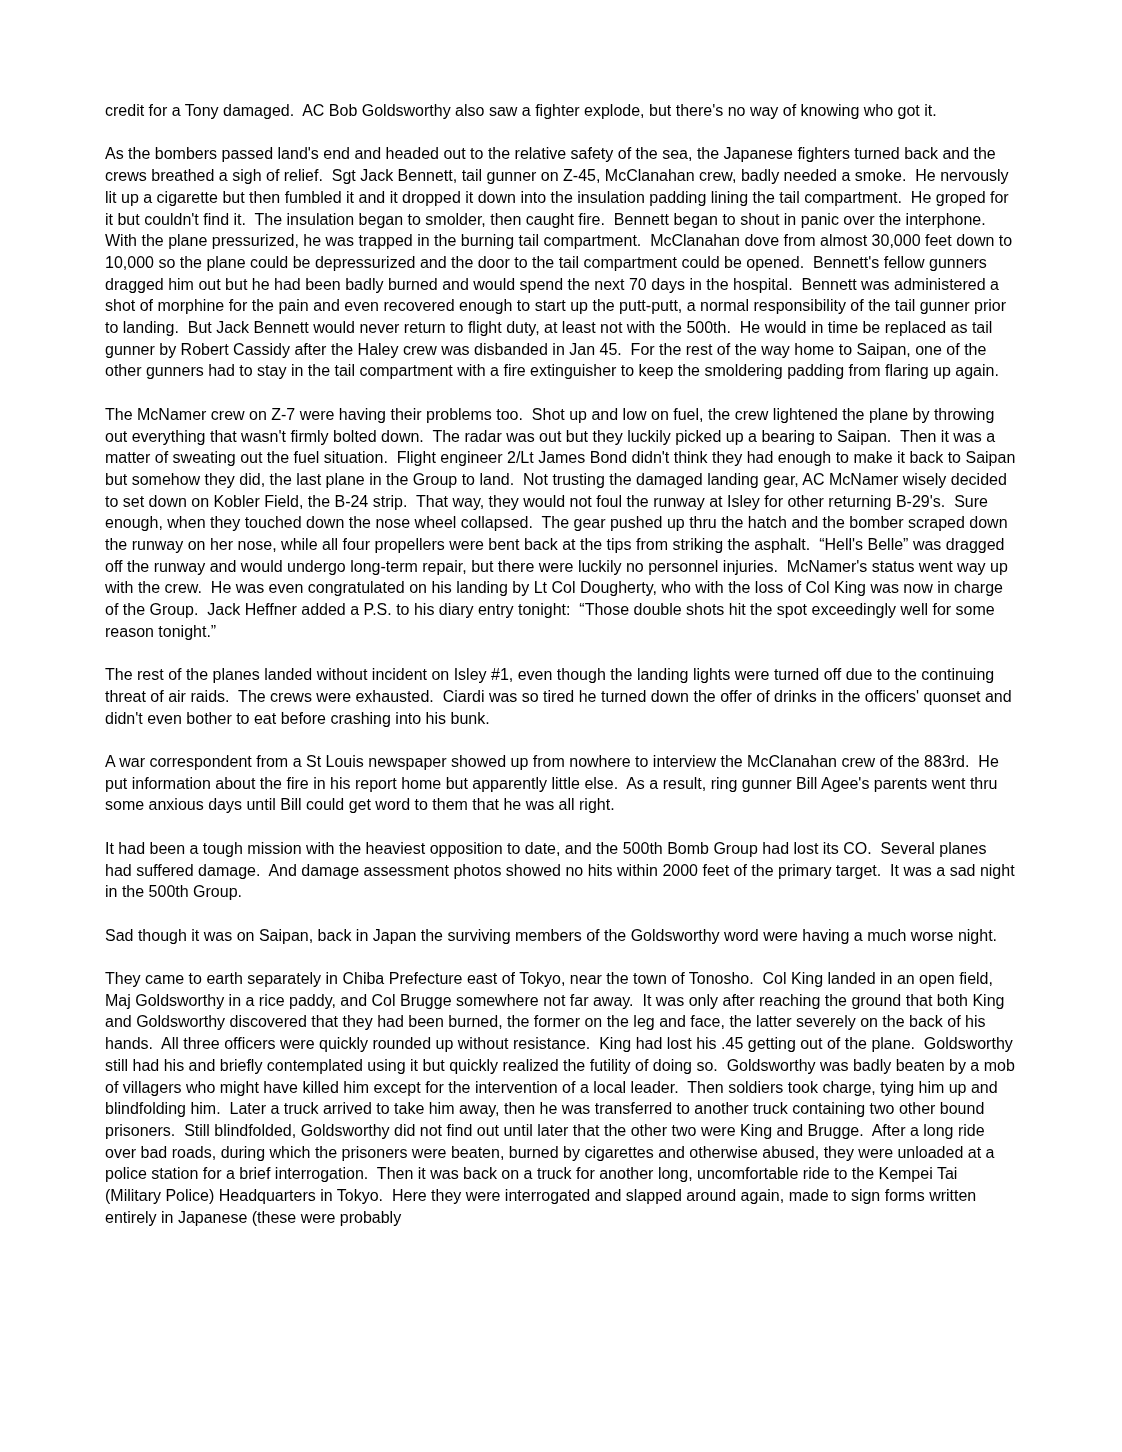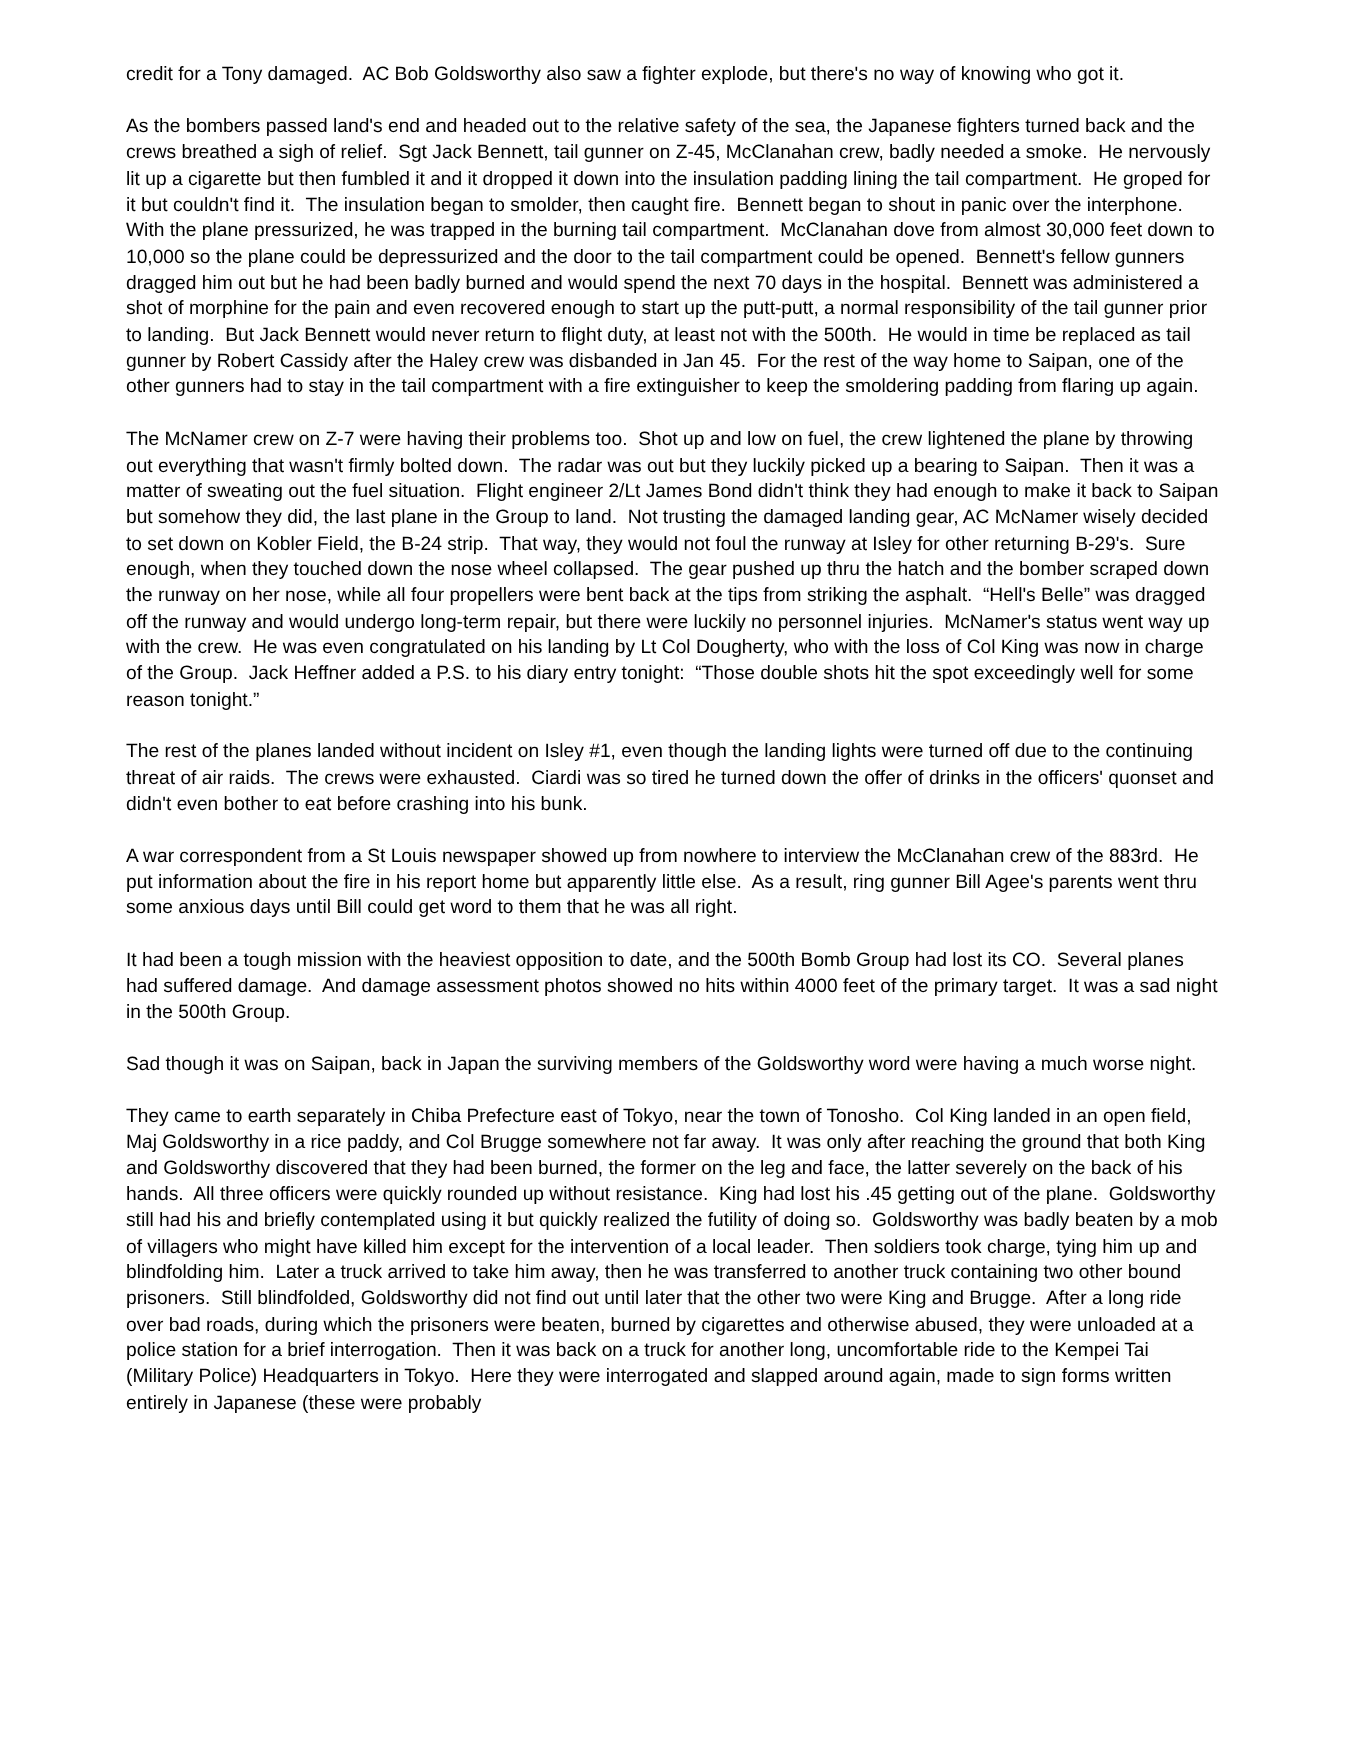--- a/index.html
+++ b/index.html
@@ -9,21 +9,21 @@
   }
   body {
     width: 1122px;
     height: 1452px;
     overflow: hidden;
   }
   .page {
     box-sizing: border-box;
     width: 1122px;
     height: 1452px;
-    padding: 52px 106px 40px 105px;
+    padding: 100px 106px 40px 105px;
     background: #ffffff;
     color: #000000;
     font-family: "Liberation Sans", "DejaVu Sans", sans-serif;
     font-size: 16px;
     line-height: 21.7px;
   }
   .page p {
     margin: 0 0 21.7px 0;
     white-space: pre-wrap;
     text-align: left;
@@ -31,16 +31,16 @@
 </style>
 </head>
 <body>
 
 <div class="page">
   <p>credit for a Tony damaged.  AC Bob Goldsworthy also saw a fighter explode, but there's no way of knowing who got it.</p>
   <p>As the bombers passed land's end and headed out to the relative safety of the sea, the Japanese fighters turned back and the crews breathed a sigh of relief.  Sgt Jack Bennett, tail gunner on Z-45, McClanahan crew, badly needed a smoke.  He nervously lit up a cigarette but then fumbled it and it dropped it down into the insulation padding lining the tail compartment.  He groped for it but couldn't find it.  The insulation began to smolder, then caught fire.  Bennett began to shout in panic over the interphone.  With the plane pressurized, he was trapped in the burning tail compartment.  McClanahan dove from almost 30,000 feet down to 10,000 so the plane could be depressurized and the door to the tail compartment could be opened.  Bennett's fellow gunners dragged him out but he had been badly burned and would spend the next 70 days in the hospital.  Bennett was administered a shot of morphine for the pain and even recovered enough to start up the putt-putt, a normal responsibility of the tail gunner prior to landing.  But Jack Bennett would never return to flight duty, at least not with the 500th.  He would in time be replaced as tail gunner by Robert Cassidy after the Haley crew was disbanded in Jan 45.  For the rest of the way home to Saipan, one of the other gunners had to stay in the tail compartment with a fire extinguisher to keep the smoldering padding from flaring up again.</p>
   <p>The McNamer crew on Z-7 were having their problems too.  Shot up and low on fuel, the crew lightened the plane by throwing out everything that wasn't firmly bolted down.  The radar was out but they luckily picked up a bearing to Saipan.  Then it was a matter of sweating out the fuel situation.  Flight engineer 2/Lt James Bond didn't think they had enough to make it back to Saipan but somehow they did, the last plane in the Group to land.  Not trusting the damaged landing gear, AC McNamer wisely decided to set down on Kobler Field, the B-24 strip.  That way, they would not foul the runway at Isley for other returning B-29's.  Sure enough, when they touched down the nose wheel collapsed.  The gear pushed up thru the hatch and the bomber scraped down the runway on her nose, while all four propellers were bent back at the tips from striking the asphalt.  “Hell's Belle” was dragged off the runway and would undergo long-term repair, but there were luckily no personnel injuries.  McNamer's status went way up with the crew.  He was even congratulated on his landing by Lt Col Dougherty, who with the loss of Col King was now in charge of the Group.  Jack Heffner added a P.S. to his diary entry tonight:  “Those double shots hit the spot exceedingly well for some reason tonight.”</p>
   <p>The rest of the planes landed without incident on Isley #1, even though the landing lights were turned off due to the continuing threat of air raids.  The crews were exhausted.  Ciardi was so tired he turned down the offer of drinks in the officers' quonset and didn't even bother to eat before crashing into his bunk.</p>
   <p>A war correspondent from a St Louis newspaper showed up from nowhere to interview the McClanahan crew of the 883rd.  He put information about the fire in his report home but apparently little else.  As a result, ring gunner Bill Agee's parents went thru some anxious days until Bill could get word to them that he was all right.</p>
-  <p>It had been a tough mission with the heaviest opposition to date, and the 500th Bomb Group had lost its CO.  Several planes had suffered damage.  And damage assessment photos showed no hits within 4000 feet of the primary target.  It was a sad night in the 500th Group.</p>
+  <p>It had been a tough mission with the heaviest opposition to date, and the 500th Bomb Group had lost its CO.  Several planes had suffered damage.  And damage assessment photos showed no hits within 2000 feet of the primary target.  It was a sad night in the 500th Group.</p>
   <p>Sad though it was on Saipan, back in Japan the surviving members of the Goldsworthy word were having a much worse night.</p>
   <p>They came to earth separately in Chiba Prefecture east of Tokyo, near the town of Tonosho.  Col King landed in an open field, Maj Goldsworthy in a rice paddy, and Col Brugge somewhere not far away.  It was only after reaching the ground that both King and Goldsworthy discovered that they had been burned, the former on the leg and face, the latter severely on the back of his hands.  All three officers were quickly rounded up without resistance.  King had lost his .45 getting out of the plane.  Goldsworthy still had his and briefly contemplated using it but quickly realized the futility of doing so.  Goldsworthy was badly beaten by a mob of villagers who might have killed him except for the intervention of a local leader.  Then soldiers took charge, tying him up and blindfolding him.  Later a truck arrived to take him away, then he was transferred to another truck containing two other bound prisoners.  Still blindfolded, Goldsworthy did not find out until later that the other two were King and Brugge.  After a long ride over bad roads, during which the prisoners were beaten, burned by cigarettes and otherwise abused, they were unloaded at a police station for a brief interrogation.  Then it was back on a truck for another long, uncomfortable ride to the Kempei Tai (Military Police) Headquarters in Tokyo.  Here they were interrogated and slapped around again, made to sign forms written entirely in Japanese (these were probably</p>
 </div>
 
 </body></html>

